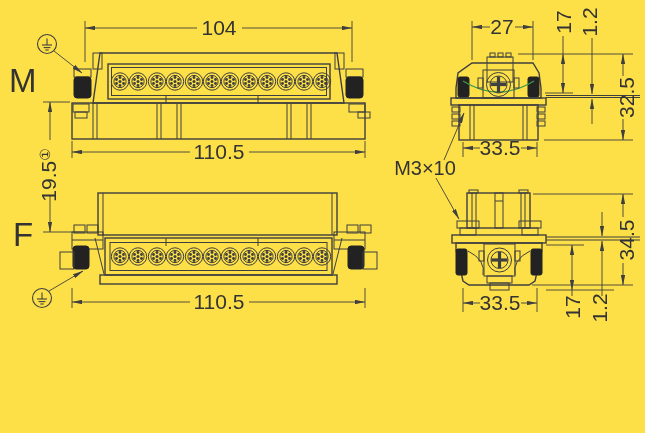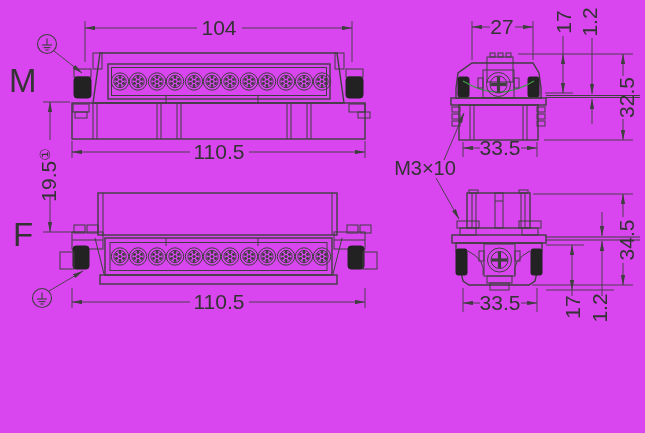--- a/index.html
+++ b/index.html
@@ -1,16 +1,16 @@
 <!DOCTYPE html>
 <html><head>
 <meta charset="utf-8">
 <style>
   html,body{margin:0;padding:0;background:#ffffff;width:645px;height:433px;overflow:hidden;}
-  .page{position:relative;width:645px;height:433px;background:#d946ef;}
+  .page{position:relative;width:645px;height:433px;background:#fde047;}
   svg{position:absolute;left:0;top:0;}
   svg text{font-family:"Liberation Sans",sans-serif;fill:#333333;}
   .dt{font-size:21px;}
   .sup{font-size:14px;}
   .lbl{font-size:33px;}
   .spec{font-size:20px;}
   .ln{fill:none;stroke:#3f3f3f;stroke-width:1;}
   .ln2{fill:none;stroke:#3f3f3f;stroke-width:1.4;}
   .blk{fill:#222222;stroke:#222222;stroke-width:1;}
   .dim{stroke:#3f3f3f;stroke-width:0.9;fill:none;}

